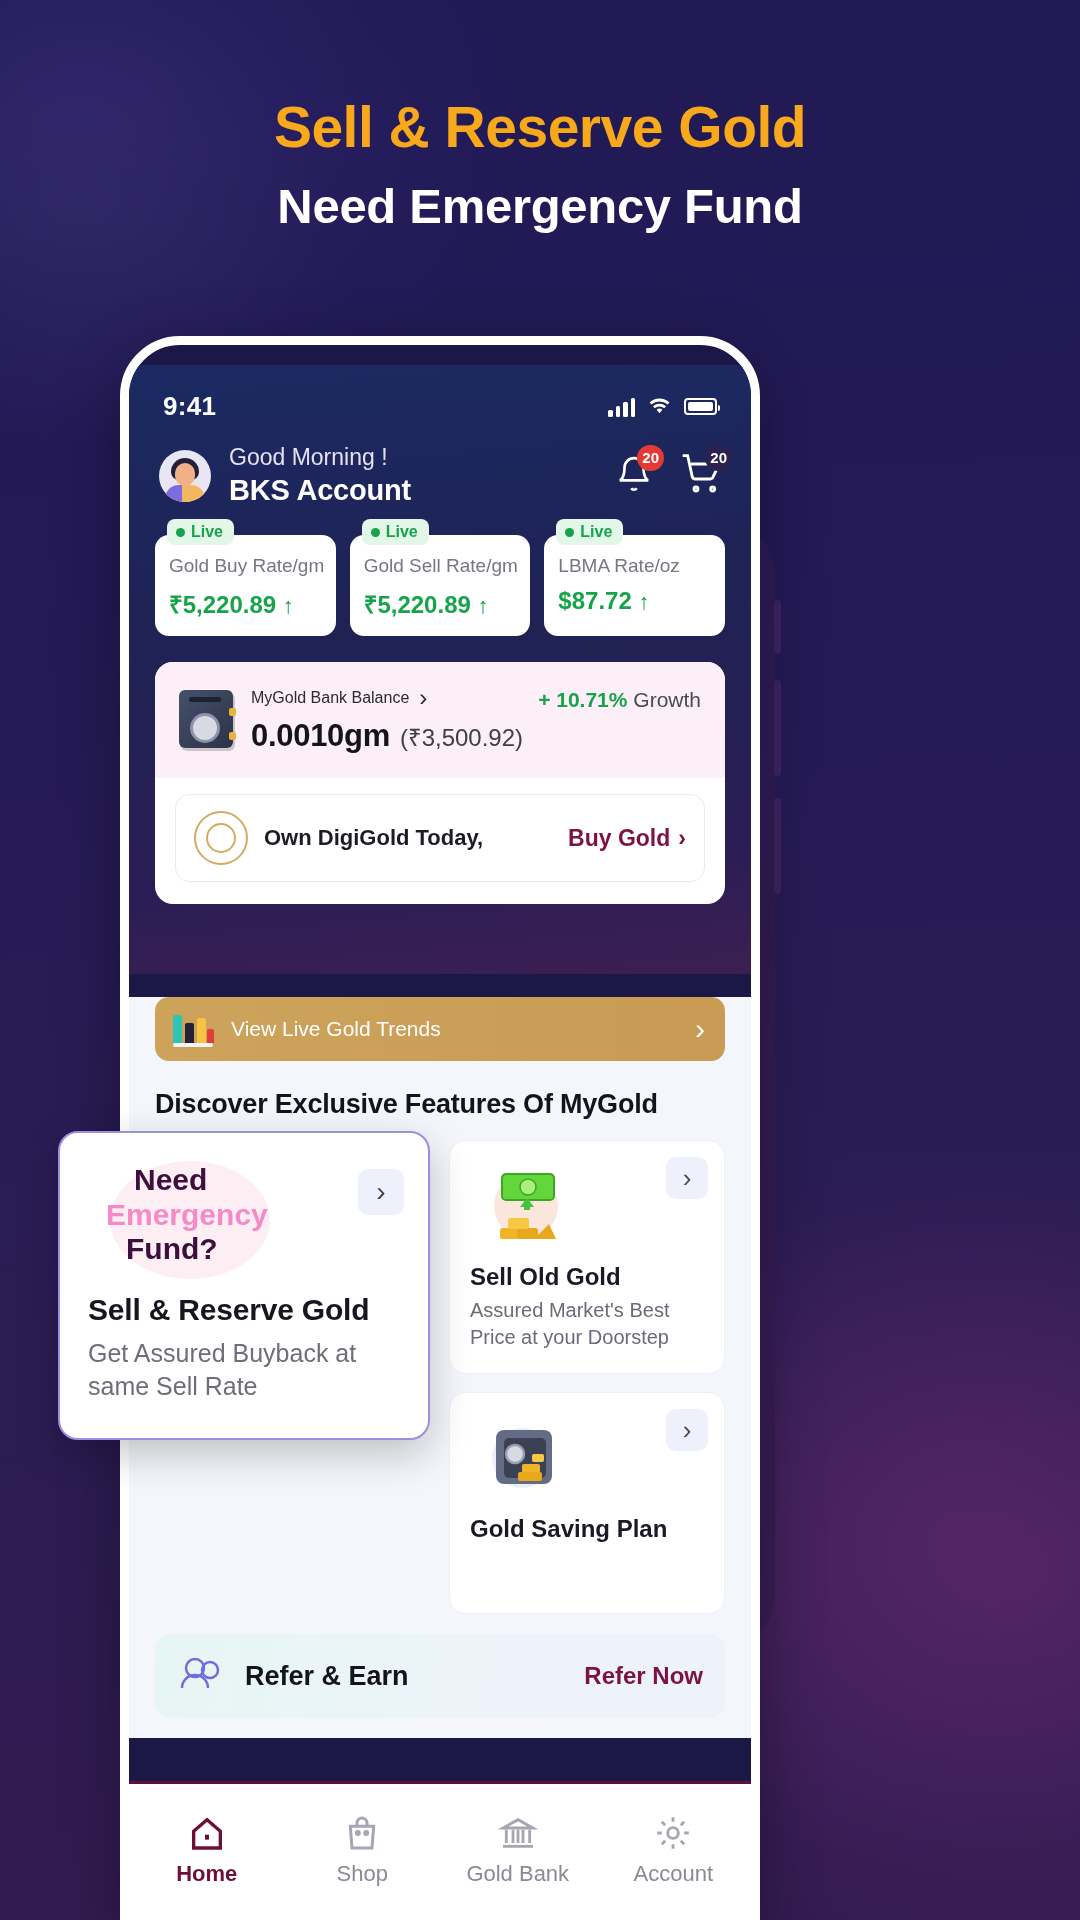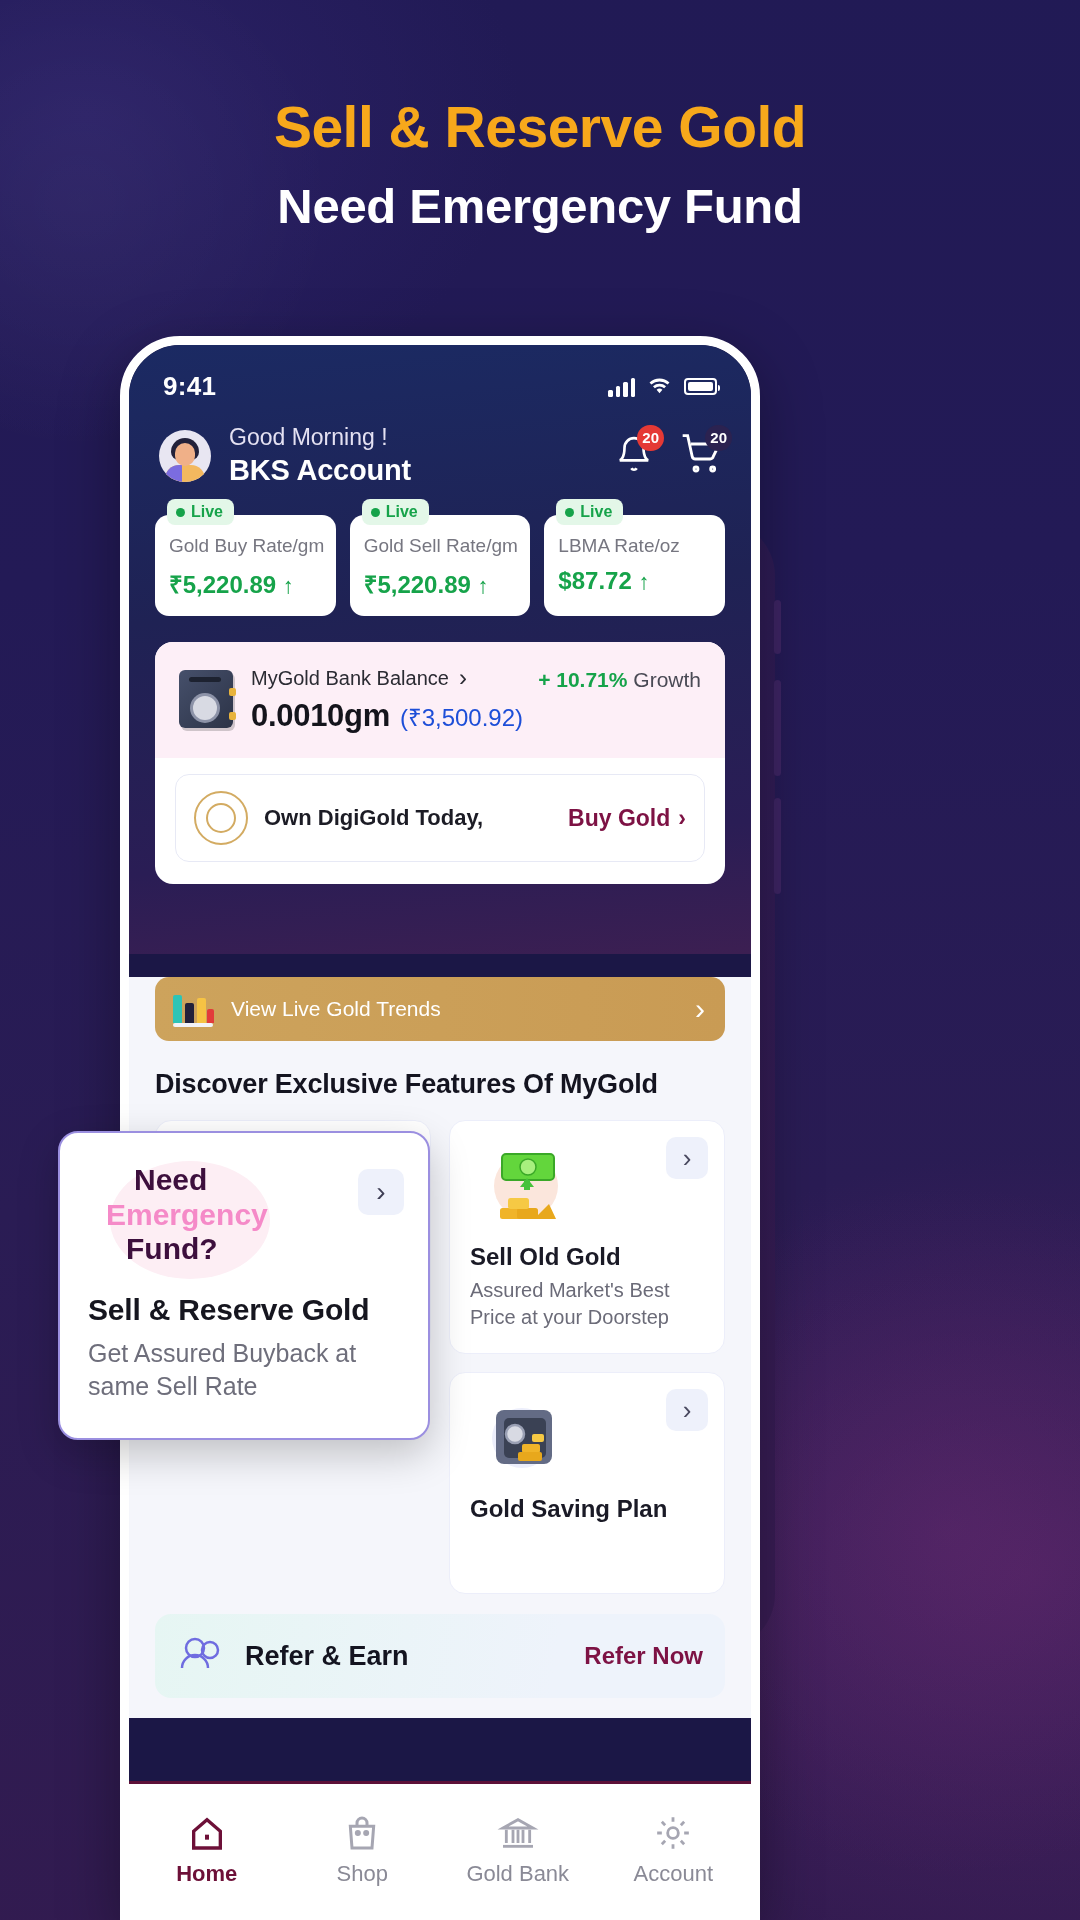--- a/index.html
+++ b/index.html
@@ -63,20 +63,21 @@
     z-index: 4;
     box-shadow: 0 18px 60px rgba(0,0,0,.35);
   }
   .screen { position:absolute; inset: 0; overflow: hidden; }
 
   
   .app-header {
     background: linear-gradient(175deg, #1b2a63 0%, #1f2254 42%, #2a1d55 80%, #3c1f52 100%);
     padding: 0 0 70px 0;
     position: relative;
+    margin-top: 20px;
   }
   .statusbar {
     display:flex; align-items:center; justify-content:space-between;
     padding: 26px 34px 6px 34px; color:#fff;
   }
   .sb-time { font-size: 26px; font-weight: bold; letter-spacing: .3px; }
   .sb-right { display:flex; align-items:center; gap: 13px; }
   .bars { display:flex; align-items:flex-end; gap:3px; height:20px; }
   .bars i { display:block; width:4.5px; background:#fff; border-radius:1.5px; }
   .bars i:nth-child(1){height:7px} .bars i:nth-child(2){height:11px}
@@ -143,25 +144,25 @@
   }
   .safe-icon:before{
     content:""; position:absolute; left:14px; top:26px; width:24px; height:24px;
     border-radius:50%; background:#d8dae3; box-shadow:0 0 0 3px #8d93a8;
   }
   .safe-slot{position:absolute;left:10px;top:7px;width:32px;height:5px;background:#1d2230;border-radius:3px;}
   .safe-bar{position:absolute;right:-3px;top:18px;width:7px;height:8px;background:#e8b33c;border-radius:2px;}
   .safe-bar2{position:absolute;right:-3px;top:42px;width:7px;height:8px;background:#e8b33c;border-radius:2px;}
   .bal-txt { flex:1; min-width:0; }
   .bal-title-row { display:flex; align-items:center; gap:10px; }
-  .bal-title { color:#2b2b33; font-size:20px; }
+  .bal-title { color:#2b2b33; font-size:16px; }
   .chev-sm { color:#2b2b33; font-size:24px; font-weight:300; }
   .bal-amount { margin-top:6px; display:flex; align-items:baseline; gap:10px;}
   .bal-amount b { font-size:31px; color:#14141c; letter-spacing:-.3px;}
-  .bal-amount span { font-size:24px; color:#1d4ed8; }
+  .bal-amount span { font-size:24px; color:#404040; }
   .growth { font-size:21px; color:#4a4a55; white-space:nowrap; align-self:flex-start; padding-top:4px;}
   .growth b { color:#16a34a; font-weight:bold; }
 
   .digigold {
     margin: 16px 20px 22px 20px; border:1.5px solid #e7e9f5; border-radius: 14px;
     display:flex; align-items:center; gap:16px; padding: 16px 18px;
   }
   .coin-ring {
     width:54px;height:54px;border-radius:50%;border:2.5px solid #d3ab62;flex:none;position:relative;
     display:flex;align-items:center;justify-content:center;

